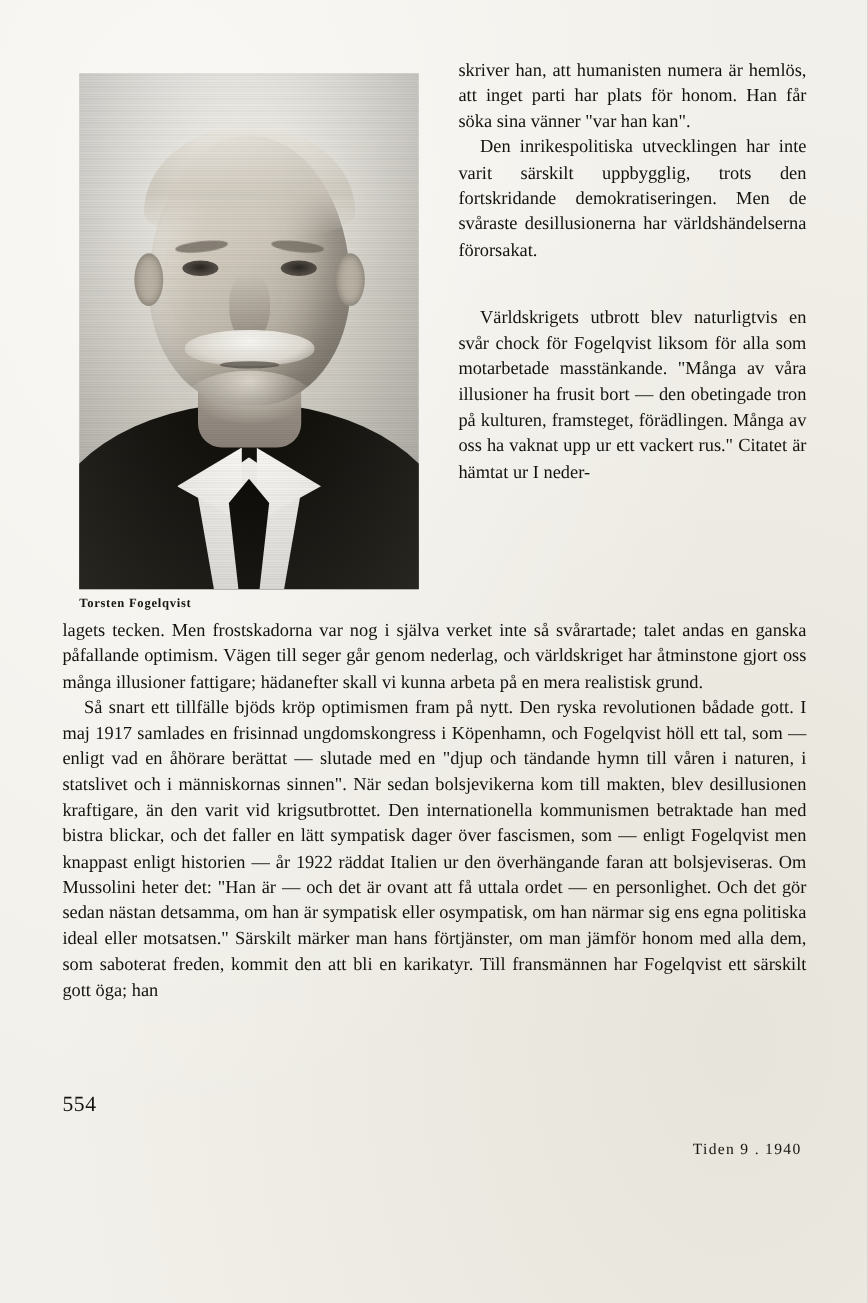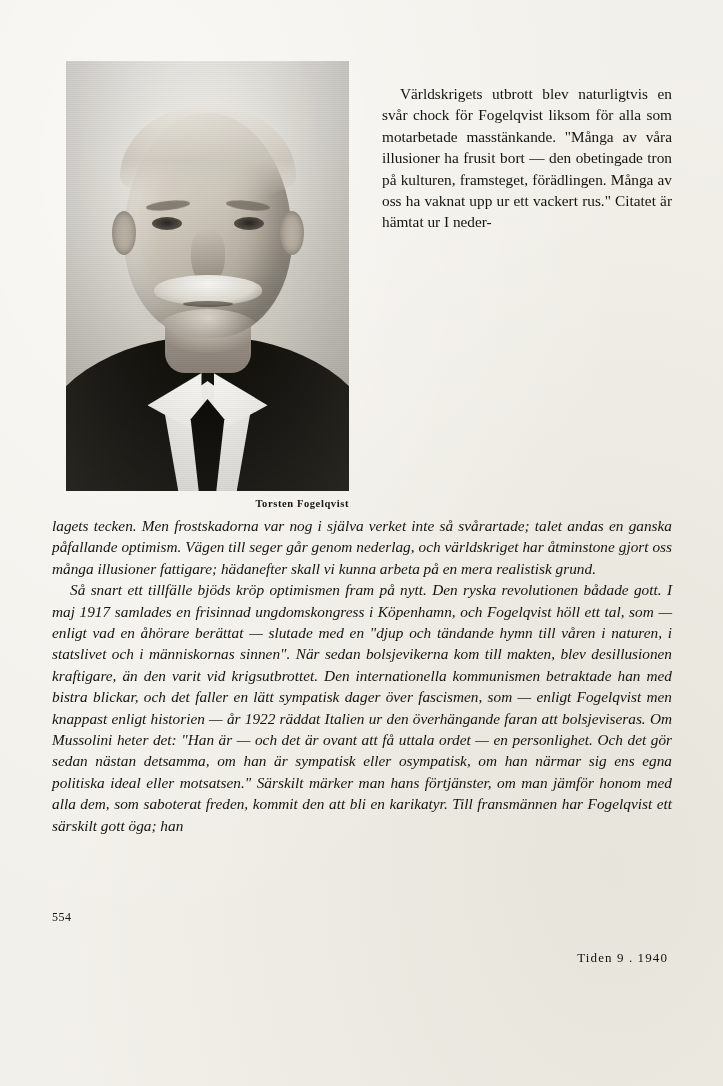--- a/index.html
+++ b/index.html
@@ -29,21 +29,20 @@
     top: 48px;
     width: 620px;
     height: 950px;
   }
 
   
   .figure {
     float: left;
     width: 283px;
     margin: 13px 12px 4px 14px;
-    text-align: right;
   }
   .photo {
     width: 283px;
     height: 430px;
     position: relative;
     overflow: hidden;
     background: #d7d4cd;
     filter: contrast(1.02);
   }
   .photo .bg {
@@ -212,28 +211,28 @@
     text-align: justify;
     text-justify: inter-word;
     hyphens: manual;
   }
   p.indent { text-indent: 18px; }
   p.gap { margin-top: 35px; }
   .full {
     clear: both;
     padding-top: 2px;
   }
-  .full p.body { width: 620px; font-style: italic; }
+  .full p.body { width: 620px; }
 
   
   .folio {
     position: absolute;
     left: 0px;
     top: 862px;
-    font-size: 12px;
+    font-size: 18px;
     color: #14130e;
     letter-spacing: 0.5px;
   }
   .journal {
     position: absolute;
     right: 4px;
     top: 902px;
     font-size: 13px;
     color: #14130e;
     letter-spacing: 1.1px;
@@ -266,20 +265,22 @@
         <div class="moustache"></div>
         <div class="mouth"></div>
         <div class="chin"></div>
         <div class="vignette"></div>
         <div class="grain"></div>
       </div>
       <div class="caption">Torsten Fogelqvist</div>
     </div>
 
     <div class="col-right">
+      <p class="body">skriver han, att humanisten numera är hemlös, att inget parti har plats för honom. Han får söka sina vänner "var han kan".</p>
+      <p class="body indent">Den inrikespolitiska utvecklingen har inte varit särskilt uppbygglig, trots den fortskridande demokratiseringen. Men de svåraste desillusionerna har världshändelserna förorsakat.</p>
       <p class="body indent gap">Världskrigets utbrott blev naturligtvis en svår chock för Fogelqvist liksom för alla som motarbetade masstänkande. "Många av våra illusioner ha frusit bort — den obetingade tron på kulturen, framsteget, förädlingen. Många av oss ha vaknat upp ur ett vackert rus." Citatet är hämtat ur I neder-</p>
     </div>
 
     <div class="full">
       <p class="body">lagets tecken. Men frostskadorna var nog i själva verket inte så svårartade; talet andas en ganska påfallande optimism. Vägen till seger går genom nederlag, och världskriget har åtminstone gjort oss många illusioner fattigare; hädanefter skall vi kunna arbeta på en mera realistisk grund.</p>
       <p class="body indent">Så snart ett tillfälle bjöds kröp optimismen fram på nytt. Den ryska revolutionen bådade gott. I maj 1917 samlades en frisinnad ungdomskongress i Köpenhamn, och Fogelqvist höll ett tal, som — enligt vad en åhörare berättat — slutade med en "djup och tändande hymn till våren i naturen, i statslivet och i människornas sinnen". När sedan bolsjevikerna kom till makten, blev desillusionen kraftigare, än den varit vid krigsutbrottet. Den internationella kommunismen betraktade han med bistra blickar, och det faller en lätt sympatisk dager över fascismen, som — enligt Fogelqvist men knappast enligt historien — år 1922 räddat Italien ur den överhängande faran att bolsjeviseras. Om Mussolini heter det: "Han är — och det är ovant att få uttala ordet — en personlighet. Och det gör sedan nästan detsamma, om han är sympatisk eller osympatisk, om han närmar sig ens egna politiska ideal eller motsatsen." Särskilt märker man hans förtjänster, om man jämför honom med alla dem, som saboterat freden, kommit den att bli en karikatyr. Till fransmännen har Fogelqvist ett särskilt gott öga; han</p>
     </div>
 
     <div class="folio">554</div>
     <div class="journal">Tiden 9 . 1940</div>

